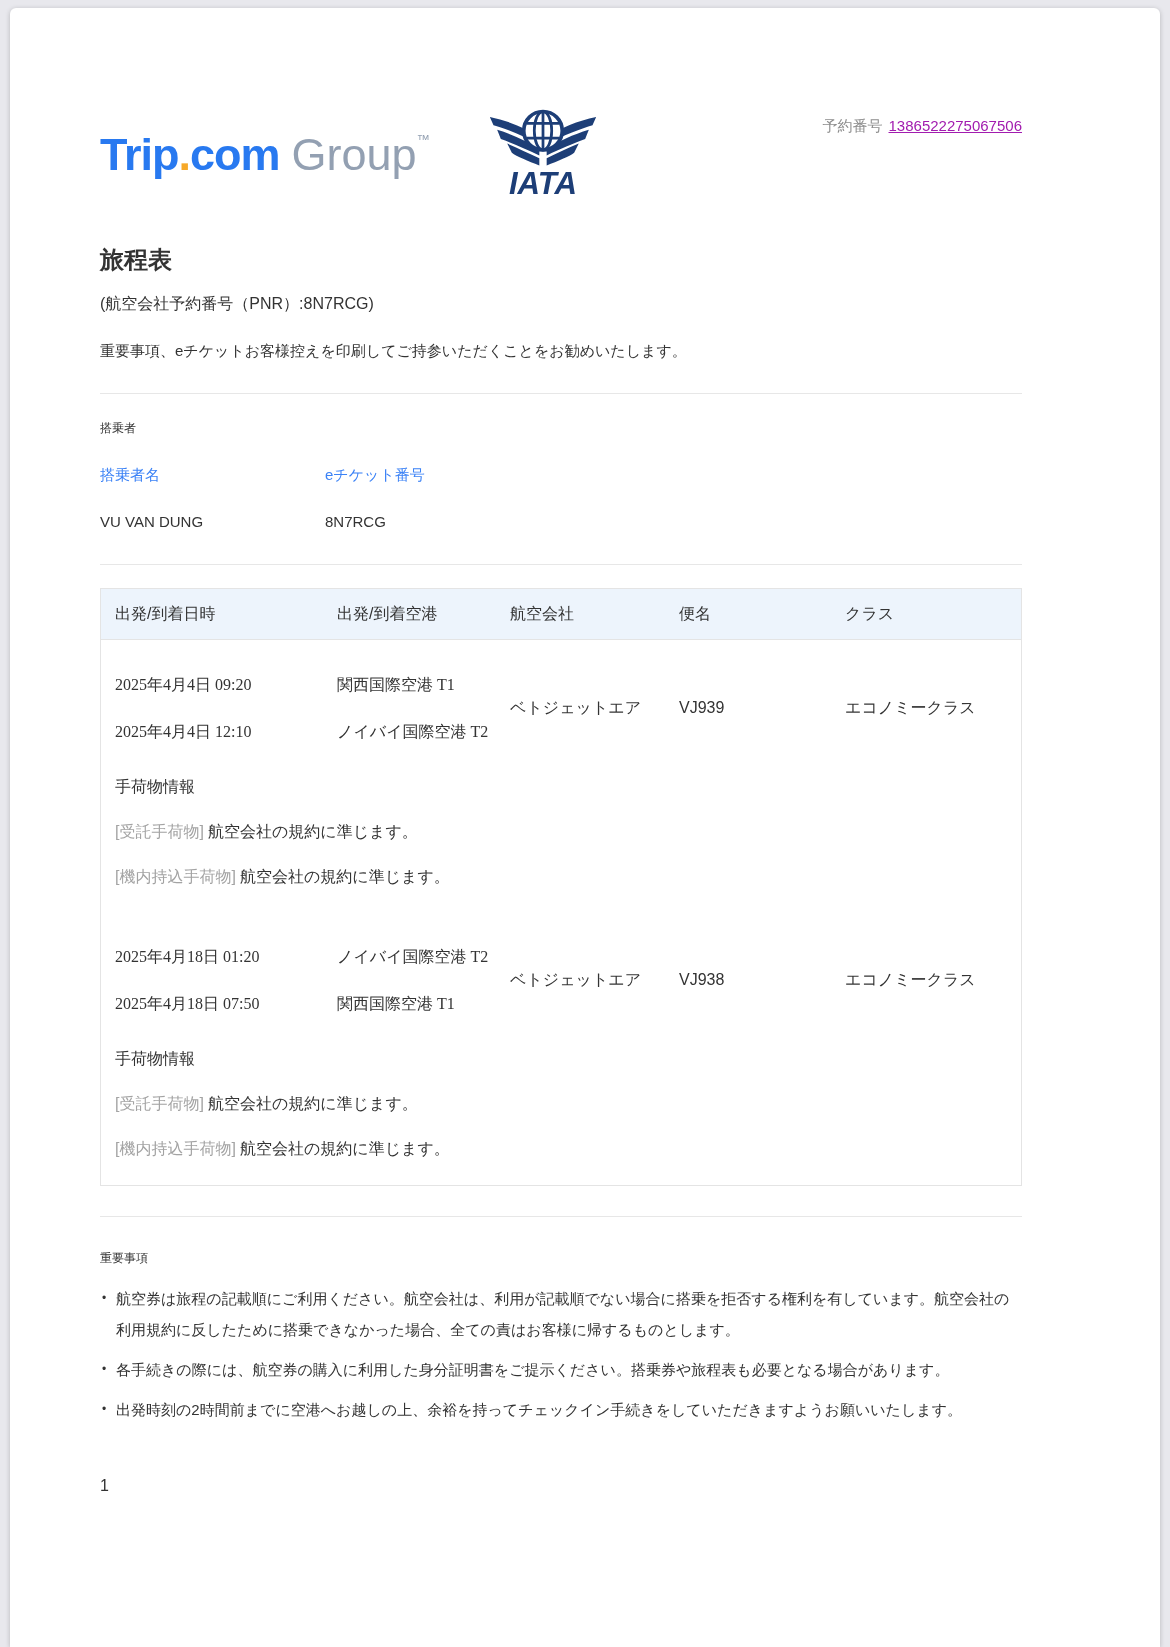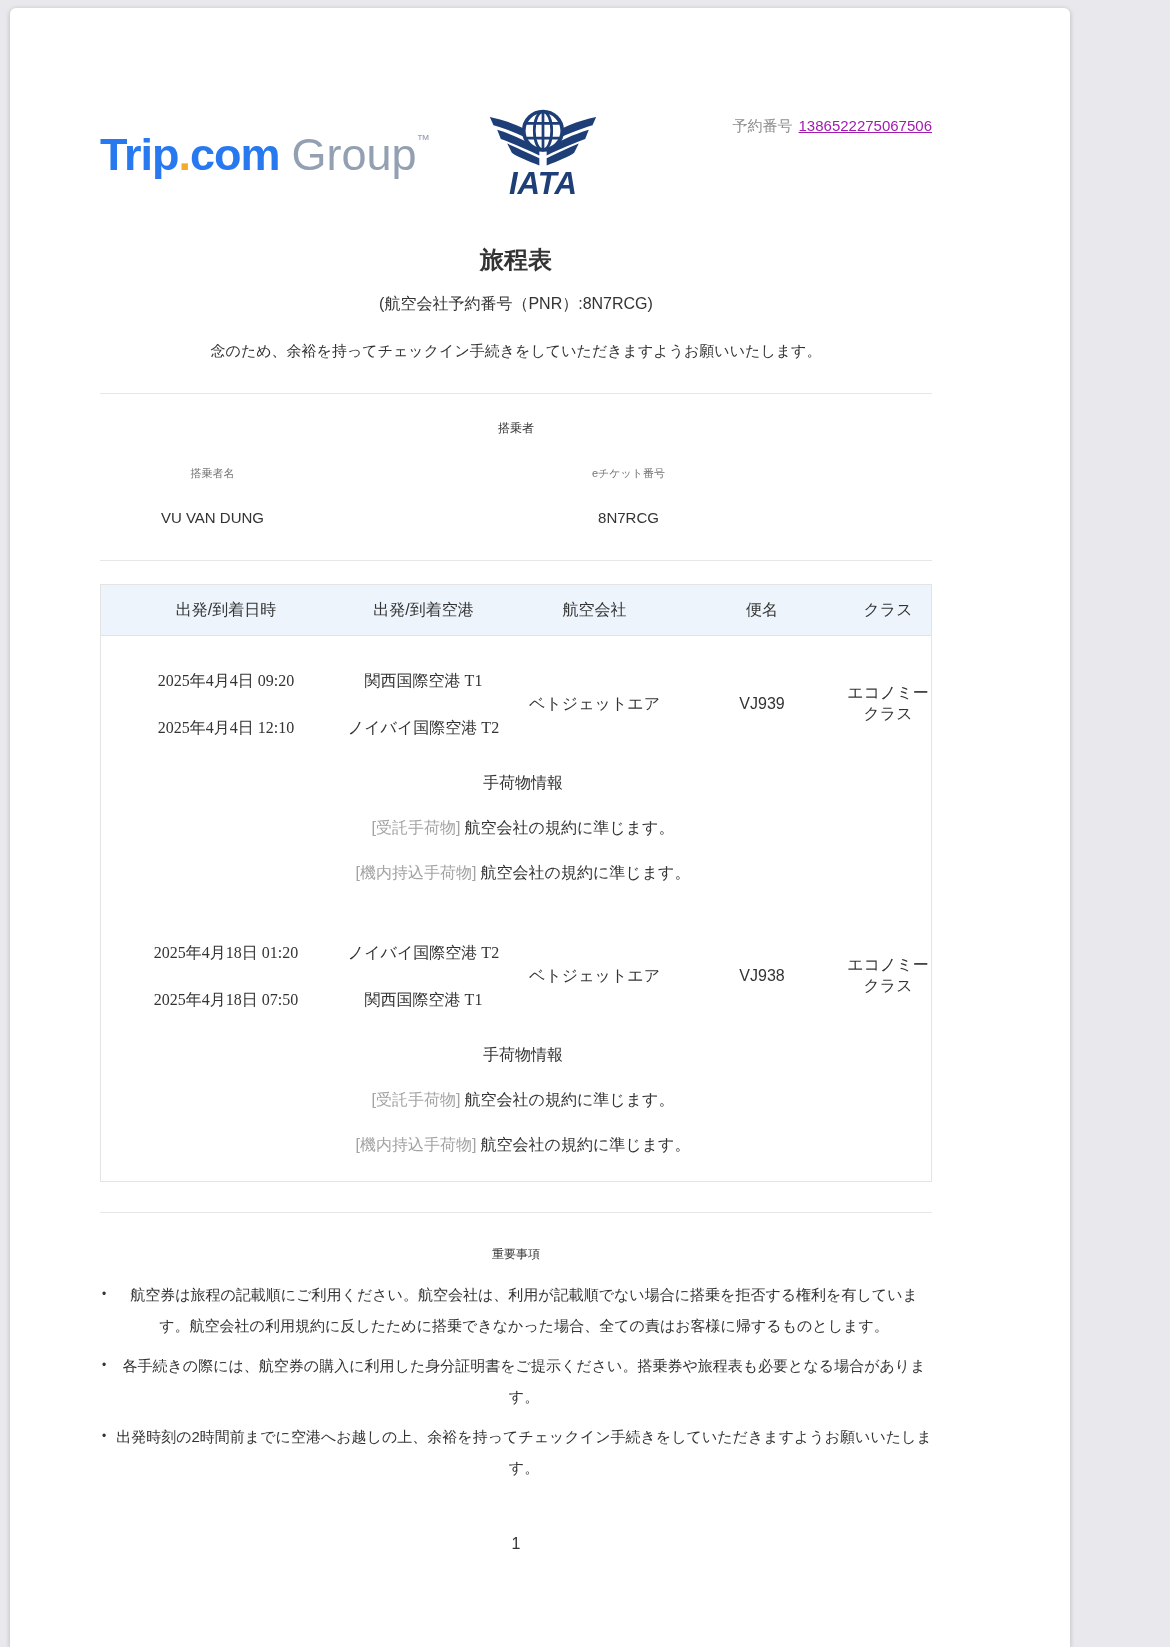--- a/index.html
+++ b/index.html
@@ -4,26 +4,25 @@
 <style>
   * { margin: 0; padding: 0; box-sizing: border-box; }
   html, body {
     width: 1170px; height: 1647px; overflow: hidden;
     background: #e8e8ed;
     font-family: "Liberation Sans", "DejaVu Sans", sans-serif;
     color: #333;
   }
   .page {
     margin: 8px 10px 16px;
-    width: 1060px; height: 1639px;
+    width: 1150px; height: 1639px;
     background: #ffffff;
     border-radius: 6px 6px 0 0;
     box-shadow: 0 1px 5px rgba(0,0,0,.22);
     overflow: hidden;
-    text-align: center;
   }
   .content { padding: 0 138px 0 90px; }
 
   
   .header-row { display: flex; align-items: center; padding-top: 102px; height: 192px; }
   .trip-logo { display: flex; align-items: baseline; white-space: nowrap; user-select: none; }
   .trip-logo .t-main { font-size: 45px; font-weight: 800; letter-spacing: -1px; color: #2879f0; }
   .trip-logo .t-dot { color: #f7a928; }
   .trip-logo .t-group { font-size: 45px; font-weight: 400; color: #93a0b2; margin-left: 12px; letter-spacing: 0; }
   .trip-logo .t-tm { font-size: 13px; vertical-align: 26px; color: #93a0b2; }
@@ -41,21 +40,21 @@
   .divider { border: 0; border-top: 1px solid #e7e7e7; height: 0; }
   .d1 { margin-top: 32px; }
   .d2 { margin-top: 34px; }
   .d3 { margin-top: 30px; }
 
   .section-title { font-size: 12px; font-weight: normal; }
 
   
   .passenger-title { margin-top: 26px; }
   .pass-grid { display: grid; grid-template-columns: 225px 1fr; }
-  .pass-head { margin-top: 29px; font-size: 11px; color: #737373; }
+  .pass-head { margin-top: 29px; font-size: 15px; color: #3b82f6; }
   .pass-vals { margin-top: 28px; font-size: 15px; color: #333; }
 
   
   .flight-title { margin-top: 38px; }
   .ftable {
     margin-top: 23px;
     border: 1px solid #e4e4e4;
     font-size: 16px;
   }
   .fgrid { display: grid; grid-template-columns: 222px 173px 169px 166px 1fr; }
@@ -122,21 +121,21 @@
           <text x="60" y="99" text-anchor="middle" font-size="34" font-weight="bold" font-style="italic" font-family="Liberation Sans, DejaVu Sans, sans-serif">IATA</text>
         </svg>
       </div>
       <div class="booking">
         <span class="booking-label">予約番号</span><a class="booking-link">1386522275067506</a>
       </div>
     </div>
 
     <div class="doc-title">旅程表</div>
     <div class="pnr-line">(航空会社予約番号（PNR）:8N7RCG)</div>
-    <div class="note-line">念のため、余裕を持ってチェックイン手続きをしていただきますようお願いいたします。</div>
+    <div class="note-line">重要事項、eチケットお客様控えを印刷してご持参いただくことをお勧めいたします。</div>
 
     <hr class="divider d1">
 
     <div class="section-title passenger-title">搭乗者</div>
     <div class="pass-grid pass-head">
       <div>搭乗者名</div>
       <div>eチケット番号</div>
     </div>
     <div class="pass-grid pass-vals">
       <div>VU VAN DUNG</div>

